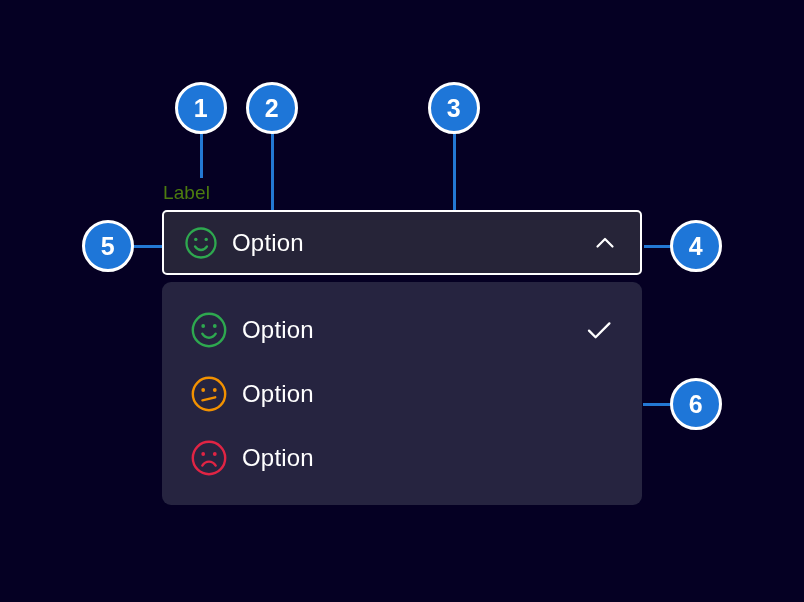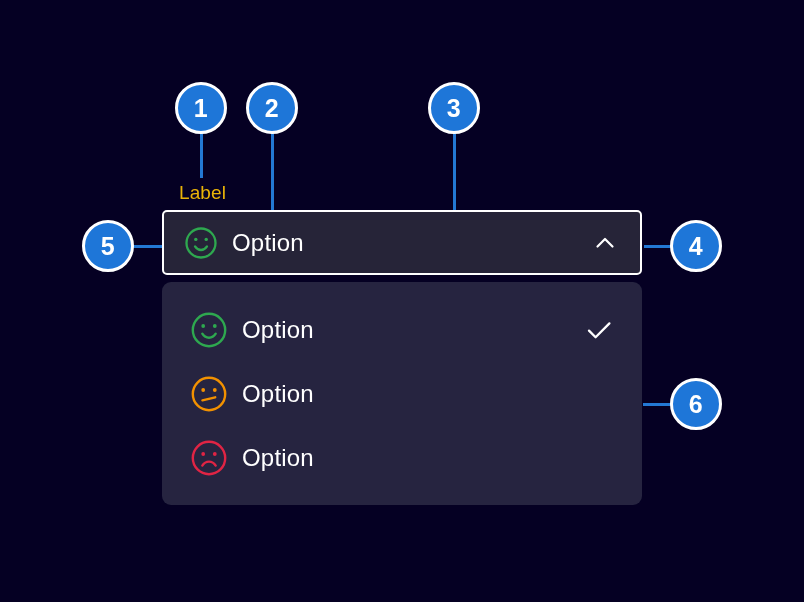--- a/index.html
+++ b/index.html
@@ -19,24 +19,23 @@
     height: 602px;
   }
 
   
   .field-label {
     position: absolute;
     left: 163px;
     top: 180px;
     font-size: 19px;
     line-height: 26px;
-    color: #eab308;
+    color: #4d7c0f;
     letter-spacing: 0.1px;
     white-space: nowrap;
-    margin-left: 16px;
   }
 
   
   .select-control {
     position: absolute;
     left: 162px;
     top: 210px;
     width: 480px;
     height: 65px;
     box-sizing: border-box;

